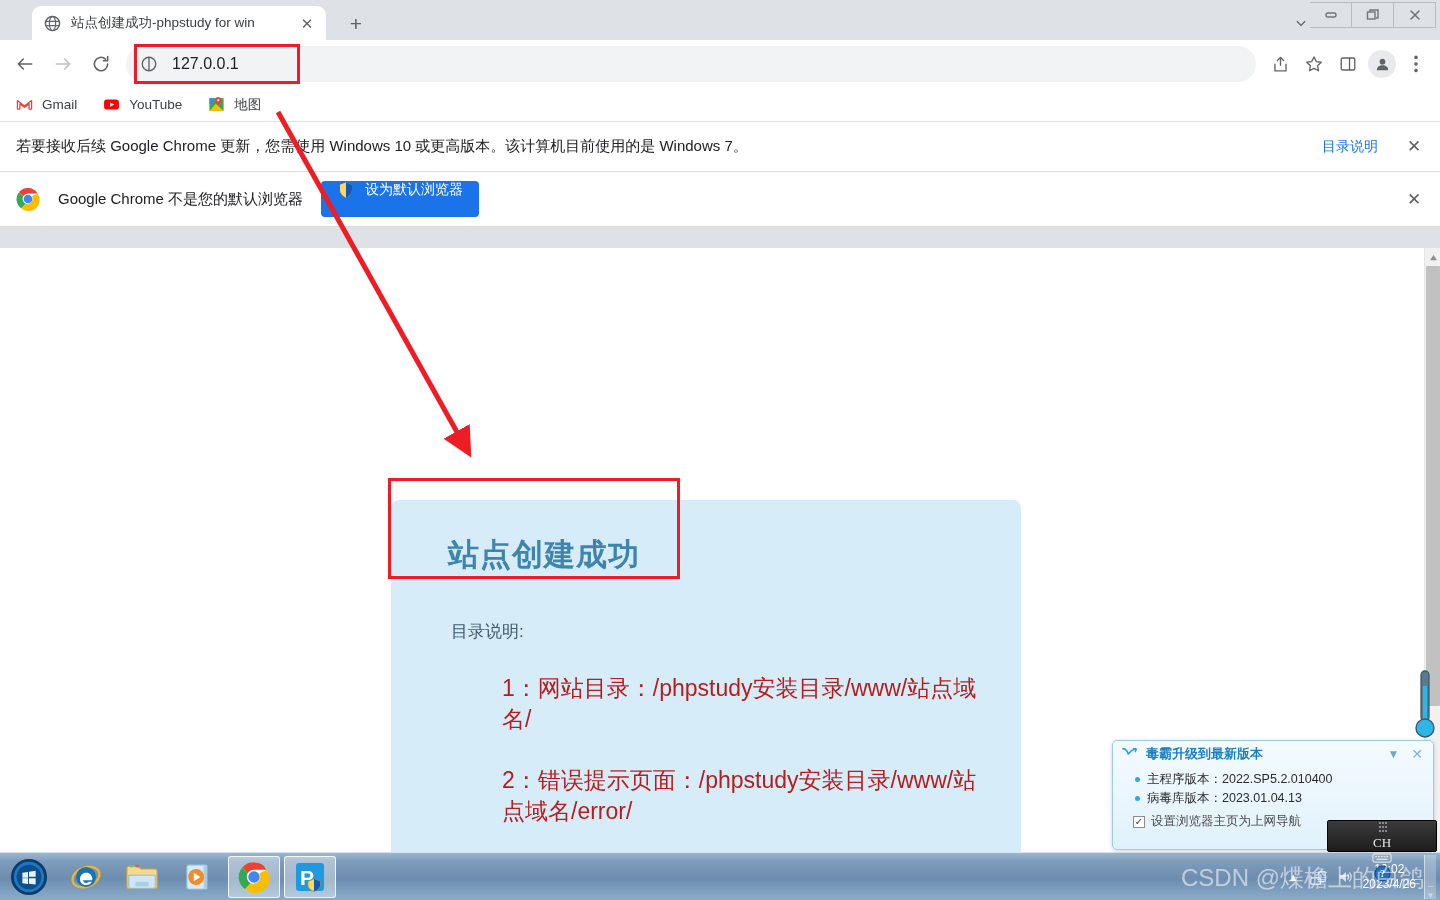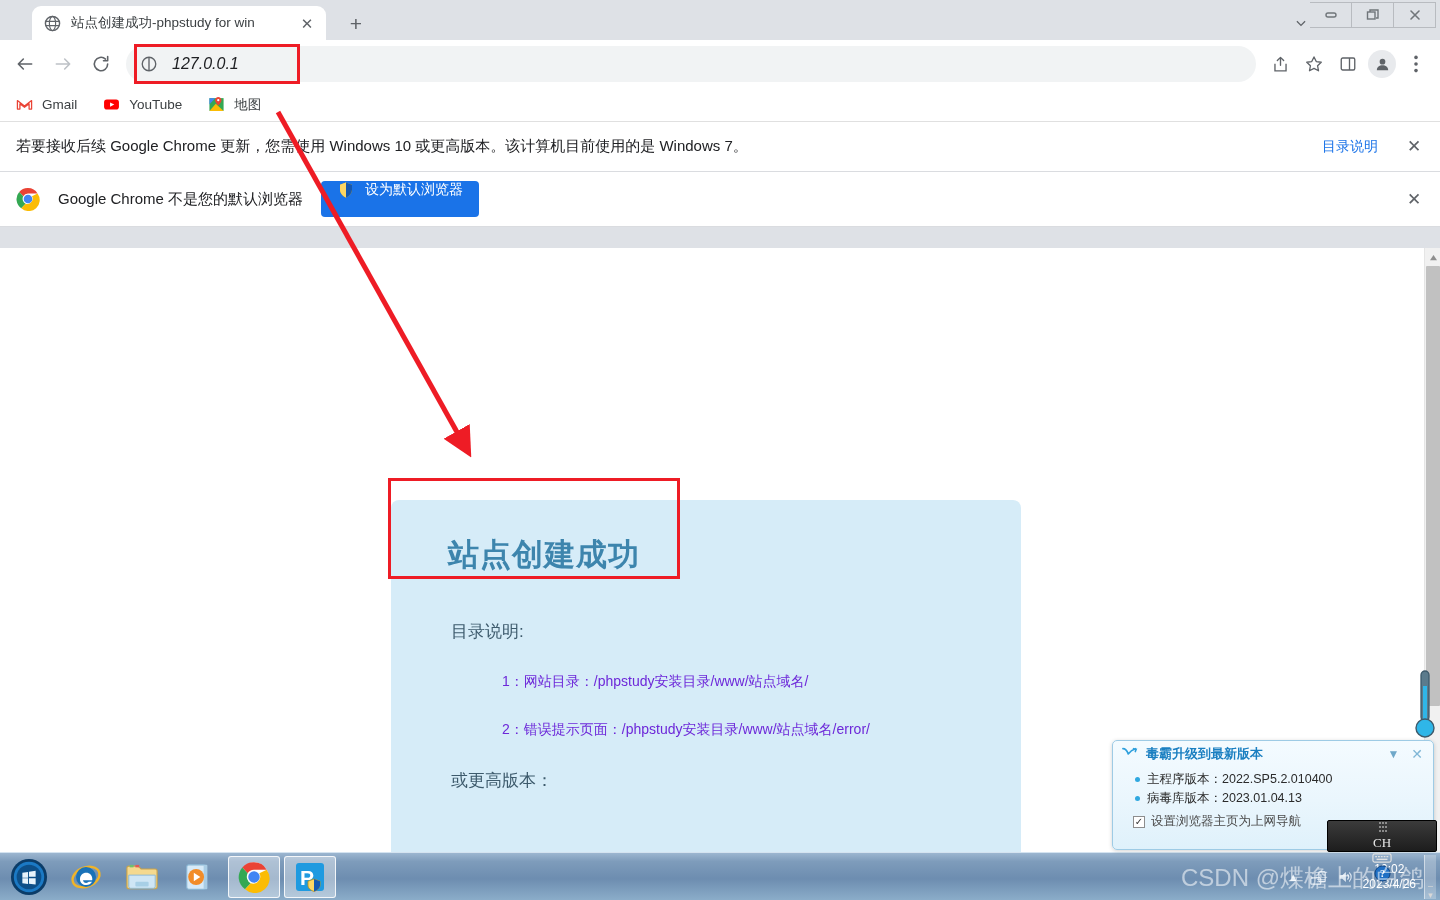--- a/index.html
+++ b/index.html
@@ -67,21 +67,21 @@
   .toolbar {
     position: relative; height: 48px; background: #ffffff;
     display: flex; align-items: center; padding: 0 8px;
   }
   .navbtn {
     width: 34px; height: 34px; margin-right: 4px;
     display: flex; align-items: center; justify-content: center;
     color: #5f6368; flex: 0 0 34px;
   }
   .navbtn.disabled { color: #bdc1c6; }
-  .omnibox-wrap { position: relative; flex: 1 1 auto; height: 36px; margin: 0 6px 0 4px; font-style: italic; }
+  .omnibox-wrap { position: relative; flex: 1 1 auto; height: 36px; margin: 0 6px 0 4px; }
   .omnibox {
     position: absolute; left: 0; top: 0; right: 0; height: 36px;
     background: #f1f3f4; border-radius: 18px;
     display: flex; align-items: center; padding-left: 14px;
   }
   .omni-icon { width: 18px; height: 18px; flex: 0 0 18px; margin-right: 14px; color:#5f6368;}
   .omni-text { font-size: 16px; color: #202124; }
   .omni-redbox {
     position: absolute; left: 8px; top: -2px; width: 166px; height: 40px;
     border: 3px solid #ee1c25; pointer-events: none;
@@ -130,21 +130,21 @@
   .card {
     position: absolute; left: 391px; top: 252px; width: 630px; height: 400px;
     background: #d6ecf8; border-radius: 8px;
     padding: 34px 30px 0 30px;
   }
   .card h1 {
     font-size: 31px; color: #3d85ad; font-weight: bold; letter-spacing: 1px;
     margin: 0 0 44px 27px;
   }
   .card .lead { font-size: 17px; color: #3d5a6c; margin: 0 0 30px 30px; }
-  .card .item { font-size: 14px; color: #6d28d9; margin: 0 0 30px 81px; }
+  .card .item { font-size: 23px; color: #b91c1c; margin: 0 0 30px 81px; }
   .card .lead2 { font-size: 17px; color: #3d5a6c; margin: 0 0 28px 30px; }
 
   .title-redbox {
     position: absolute; left: 388px; top: 478px; width: 292px; height: 101px;
     border: 3px solid #ee1c25; pointer-events: none; z-index: 6;
   }
 
   
   .scrollbar {
     position: absolute; right: 0; top: 248px; width: 16px; height: 604px;

